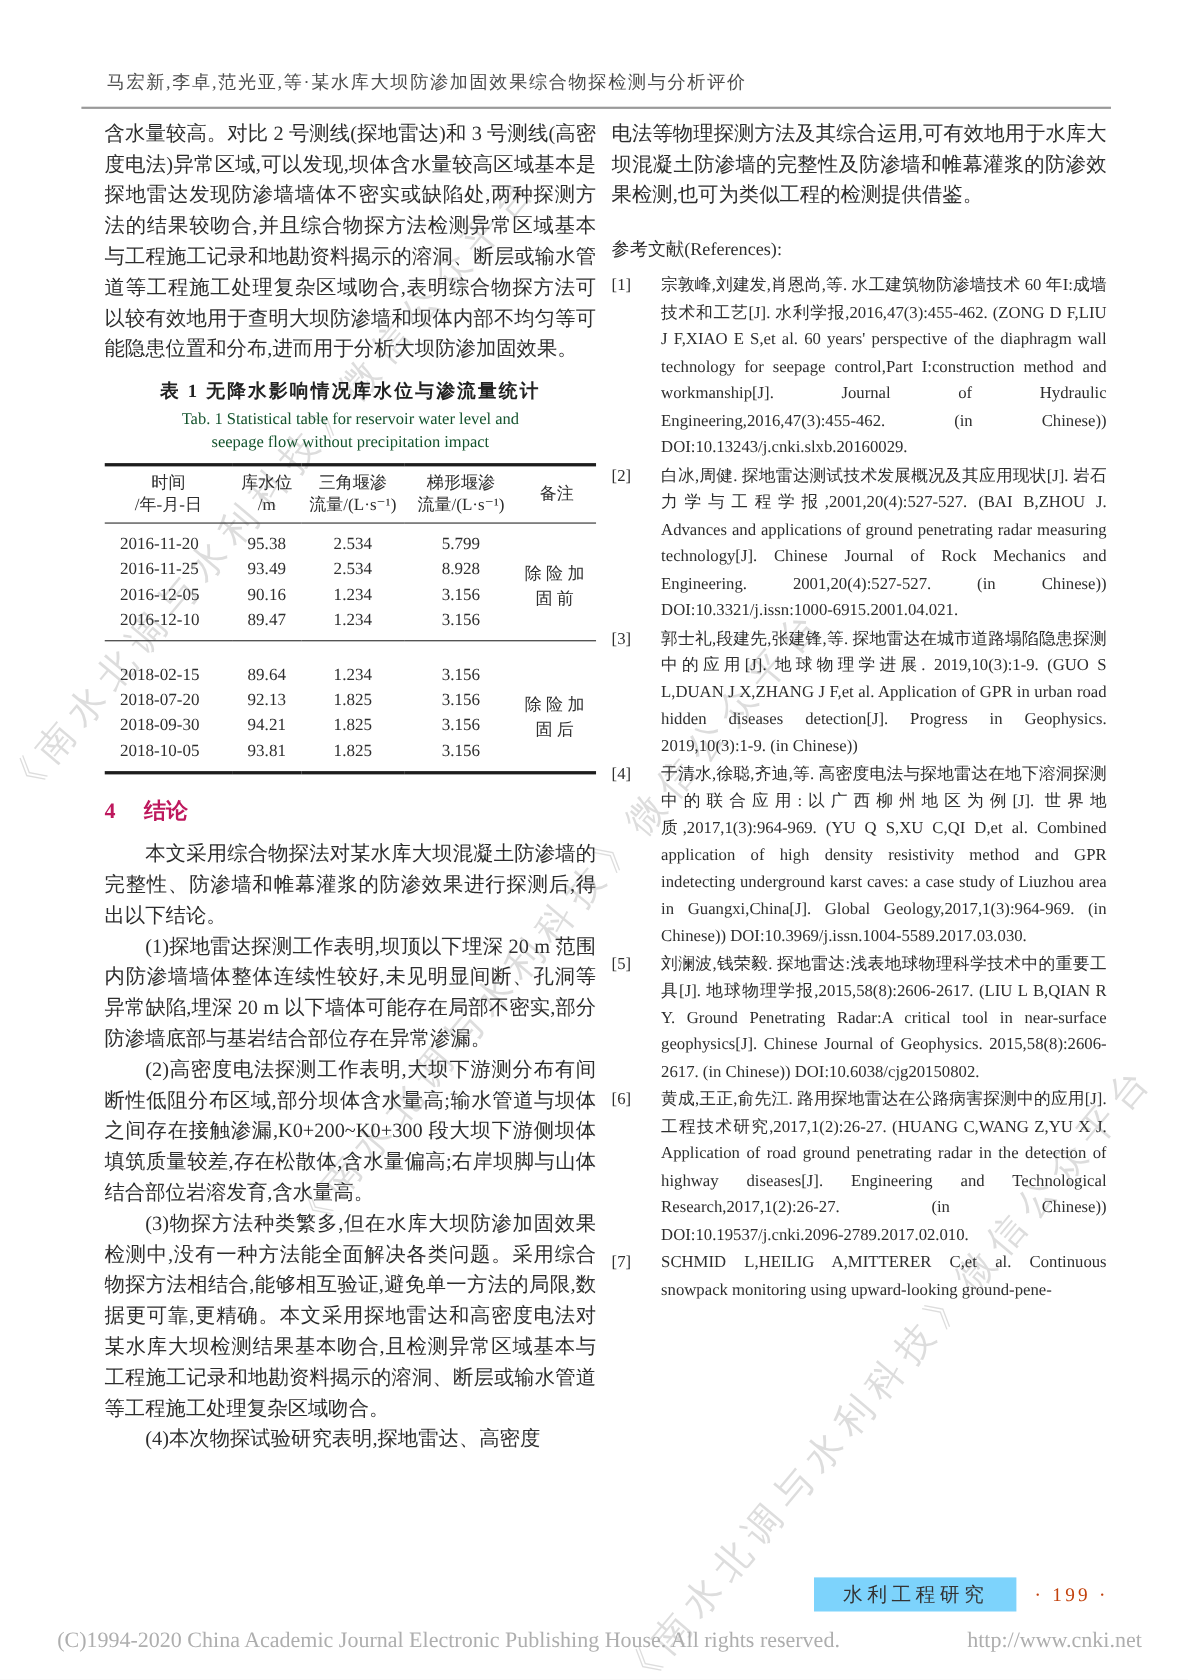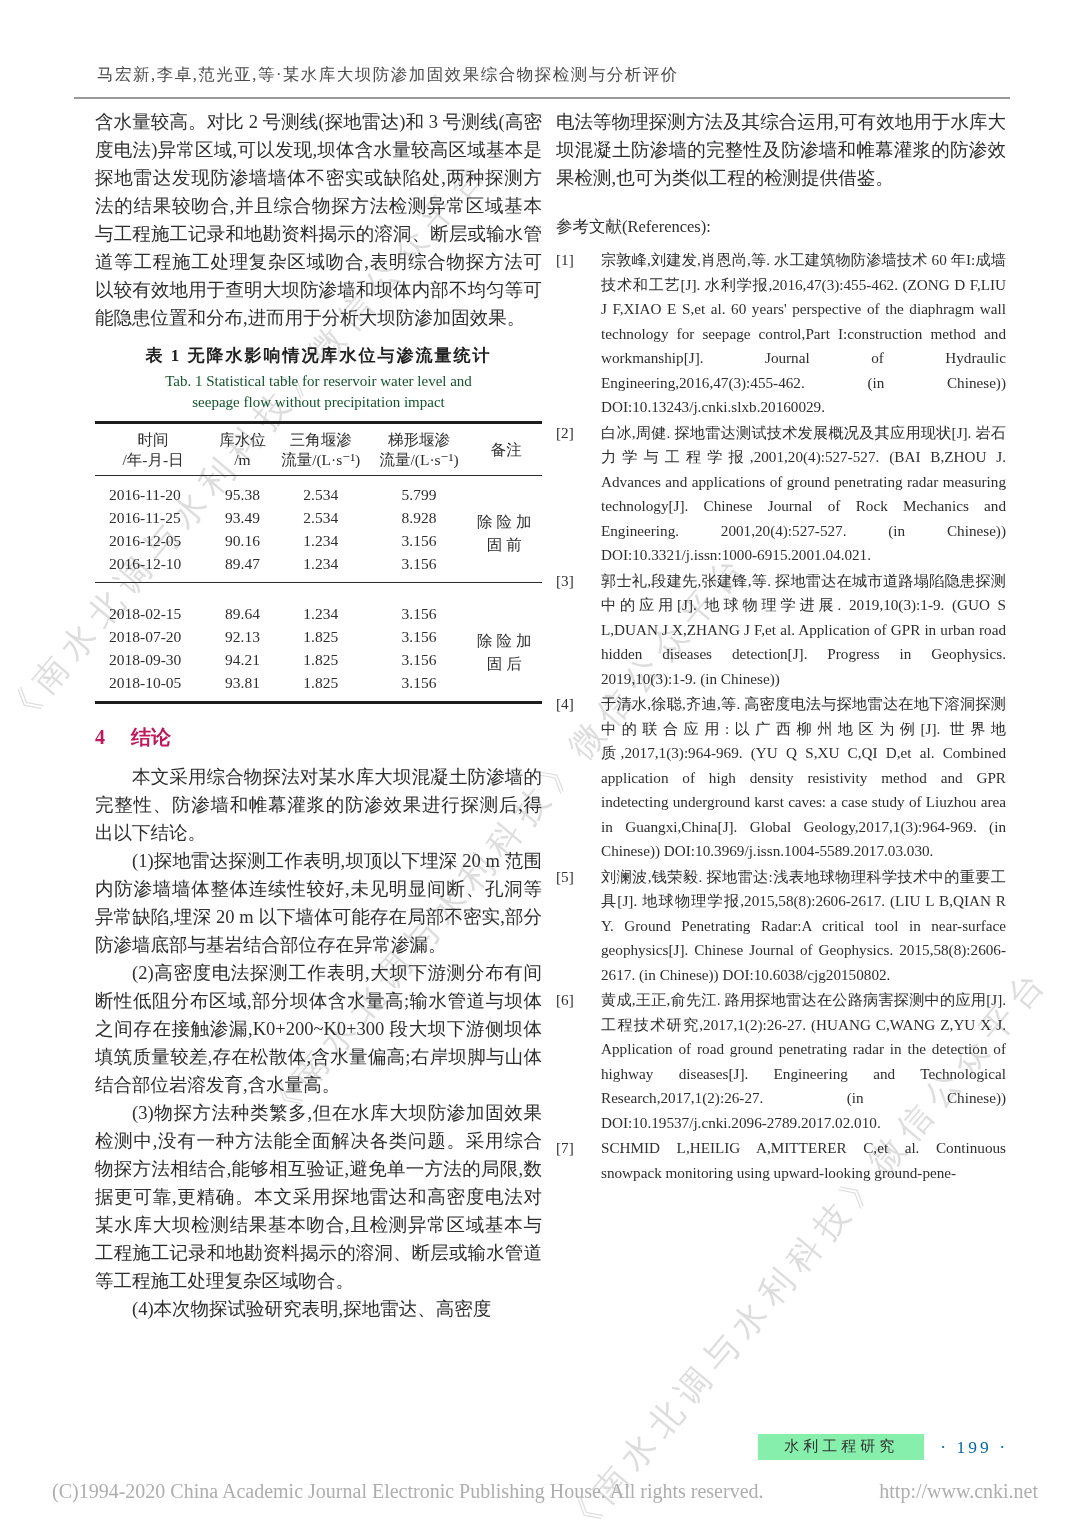--- a/index.html
+++ b/index.html
@@ -67,24 +67,24 @@
     position:relative;padding-left:45px;font-size:15.2px;line-height:24.5px;
     text-align:justify;color:#2e2e2e;margin:0 0 1px 0;
   }
   .ref-num{position:absolute;left:0;top:0;}
   
   .footer{
     position:absolute;right:72px;top:1434px;display:flex;align-items:center;
     gap:16px;z-index:3;
   }
   .journal-box{
-    background:#86efac;padding:3px 26px 4px 26px;font-size:15px;
+    background:#7dd3fc;padding:3px 26px 4px 26px;font-size:18px;
     letter-spacing:4px;color:#333;
   }
-  .page-num{font-size:17.5px;color:#0369a1;letter-spacing:3px;}
+  .page-num{font-size:17.5px;color:#c2410c;letter-spacing:3px;}
   
   .copyright{
     position:absolute;left:52px;right:42px;top:1480px;display:flex;
     justify-content:space-between;color:#aeaeae;font-size:20px;z-index:3;
   }
 </style>
 </head>
 <body>
 
 <div class="page">

